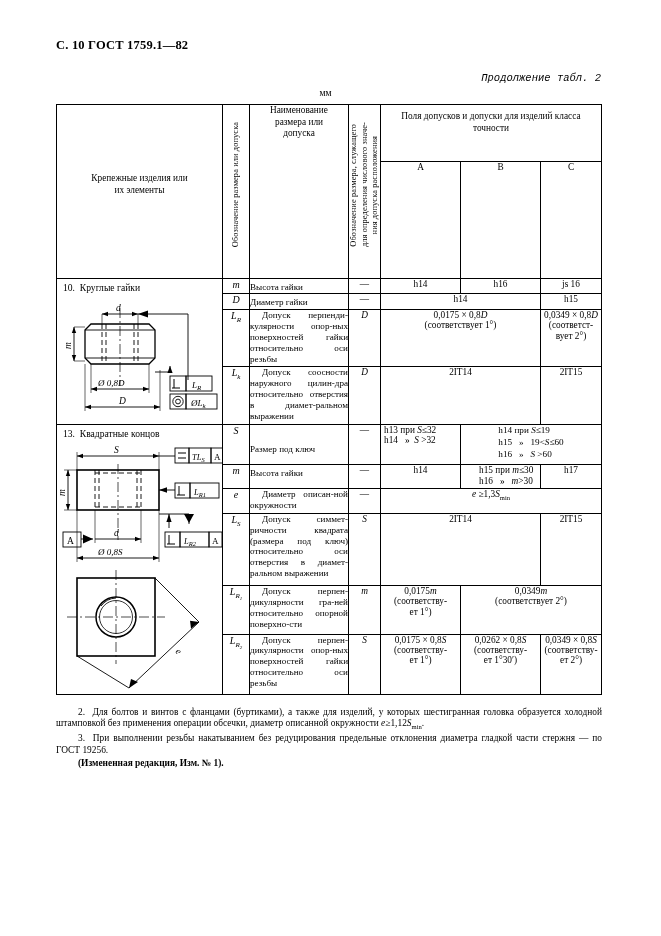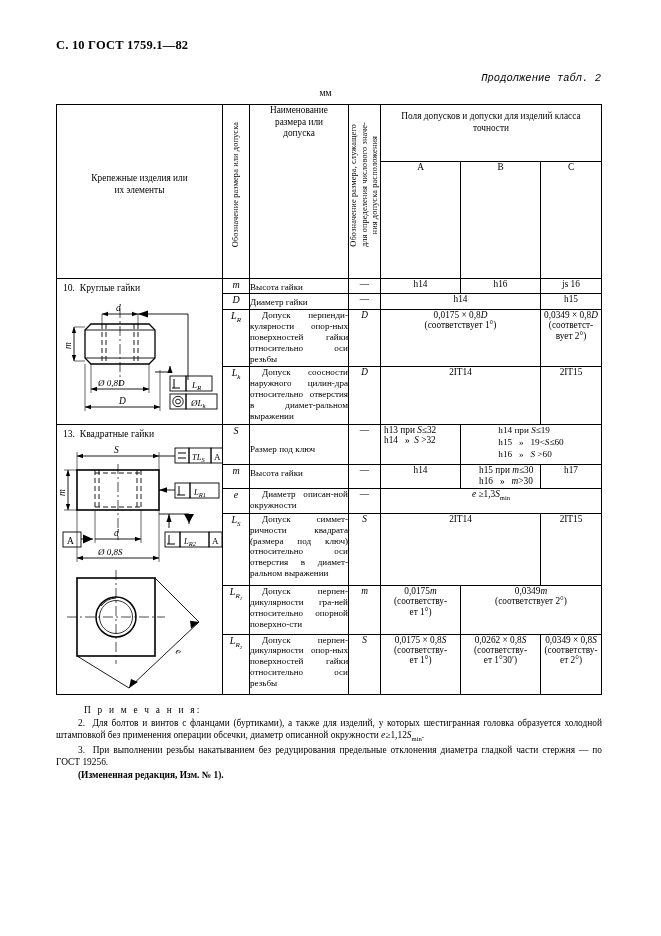--- a/index.html
+++ b/index.html
@@ -228,21 +228,21 @@
       <td class="sym bb-thick"><i>L<sub>k</sub></i></td>
       <td class="name bb-thick"><span class="ind"></span>Допуск соосности наружного цилин-дра относительно отверстия в диамет-ральном выражении</td>
       <td class="ctr bb-thick"><i>D</i></td>
       <td class="ctr bb-thick" colspan="2">2IT14</td>
       <td class="ctr bb-thick br-thick">2IT15</td>
     </tr>
 
     <tr>
       <td class="fig bl-thick" rowspan="6">
         <div class="itemhead">
-          <span>13.</span>&nbsp;&nbsp;<span>Квадратные гайки</span>
+          <span>13.</span>&nbsp;&nbsp;<span>Квадратные концов</span>
         </div>
         <svg width="166" height="252" viewBox="0 0 166 252">
           <g stroke="#000" fill="none" stroke-width="0.9">
 
             <rect x="20" y="30" width="82" height="40" stroke-width="1.6"></rect>
 
             <line x1="38" y1="30" x2="38" y2="70" stroke-dasharray="5,3"></line>
             <line x1="42" y1="30" x2="42" y2="70" stroke-dasharray="5,3"></line>
             <line x1="80" y1="30" x2="80" y2="70" stroke-dasharray="5,3"></line>
             <line x1="84" y1="30" x2="84" y2="70" stroke-dasharray="5,3"></line>
@@ -376,19 +376,18 @@
       <td class="name bb-thick"><span class="ind"></span>Допуск перпен-дикулярности опор-ных поверхностей гайки относительно оси резьбы</td>
       <td class="ctr bb-thick"><i>S</i></td>
       <td class="ctr bb-thick">0,0175 × 0,8<i>S</i><br>(соответству-<br>ет 1°)</td>
       <td class="ctr bb-thick">0,0262 × 0,8<i>S</i><br>(соответству-<br>ет 1°30′)</td>
       <td class="ctr bb-thick br-thick">0,0349 × 0,8<i>S</i><br>(соответству-<br>ет 2°)</td>
     </tr>
   </tbody>
     </table>
 
   <div class="notes">
-    <div class="nh">П р и м е ч а н и я:</div>
     <p class="n">2.&nbsp; Для болтов и винтов с фланцами (буртиками), а также для изделий, у которых шестигранная головка образуется холодной штамповкой без применения операции обсечки, диаметр описанной окружности <i>e</i>≥1,12<i>S</i><sub>min</sub>.</p>
     <p class="n">3.&nbsp; При выполнении резьбы накатыванием без редуцирования предельные отклонения диаметра гладкой части стержня — по ГОСТ 19256.</p>
     <p class="bold">(Измененная редакция, Изм. № 1).</p>
   </div>
 
 </div>
 
 </body></html>

